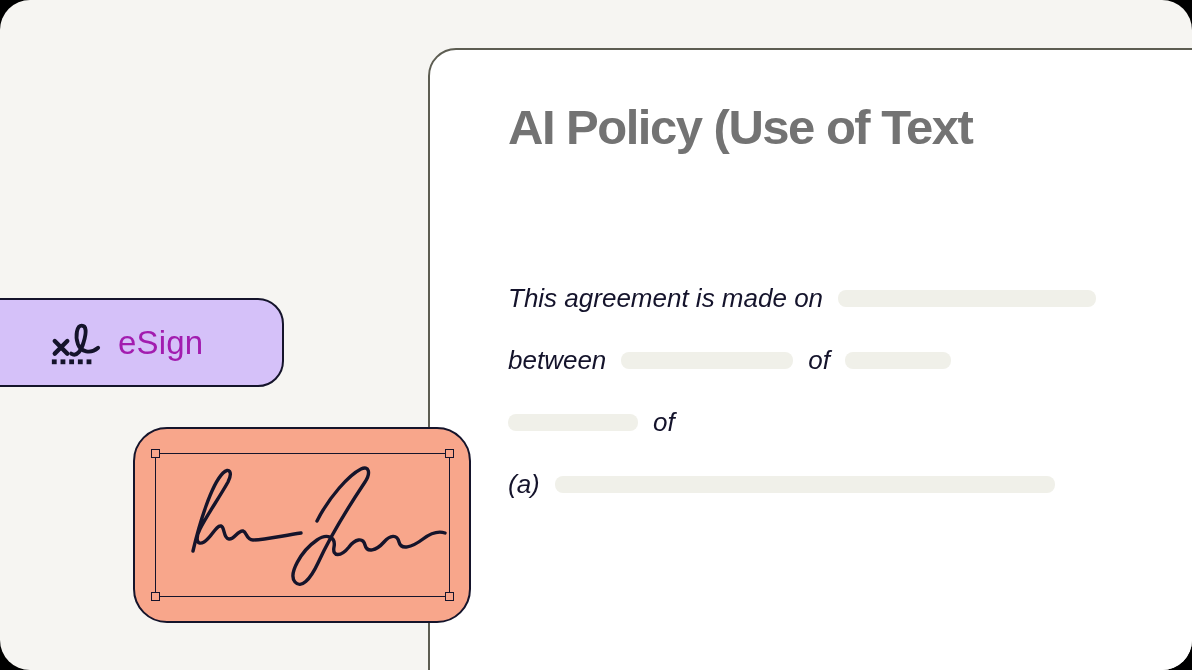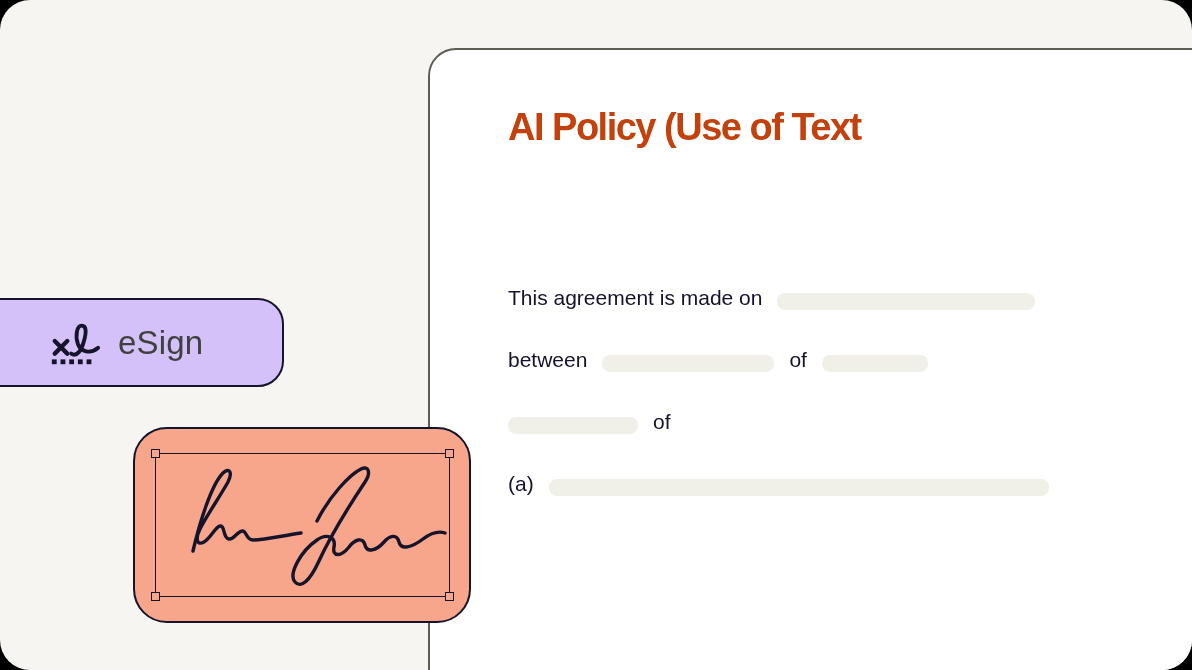--- a/index.html
+++ b/index.html
@@ -18,40 +18,41 @@
     position: absolute;
     left: 428px; top: 48px; right: -60px; bottom: -60px;
     background: #ffffff;
     border: 2px solid #5d5d52;
     border-radius: 28px;
   }
   .doc-title {
     position: absolute;
     left: 508px; top: 88px;
     width: 640px;
-    font-size: 38px;
+    font-size: 49px;
     line-height: 78px;
     font-weight: 700;
     letter-spacing: -1.5px;
-    color: #c2410c;
+    color: #737373;
   }
   .doc-body {
     position: absolute;
     left: 508px; top: 286px;
     width: 620px;
   }
   .doc-line {
     display: flex;
-    align-items: flex-end;
+    align-items: center;
     gap: 15px;
     height: 24px;
     margin-bottom: 38px;
-    font-size: 21px;
+    font-size: 26px;
     color: #14132b;
     white-space: nowrap;
+    font-style: italic;
   }
   .pill {
     display: inline-block;
     height: 17px;
     background: #f0f0e9;
     border-radius: 8px;
   }
 
   
   .esign-badge {
@@ -63,21 +64,21 @@
     border-radius: 26px;
     display: flex;
     align-items: center;
     gap: 16px;
     padding-left: 72px;
   }
   .esign-label {
     font-size: 33px;
     font-weight: 500;
     letter-spacing: 0.2px;
-    color: #404040;
+    color: #a21caf;
   }
   .esign-icon { width: 54px; height: 46px; display: block; }
 
   
   .sig-box {
     position: absolute;
     left: 133px; top: 427px;
     width: 338px; height: 196px;
     background: #f8a68b;
     border: 2px solid #15142b;

